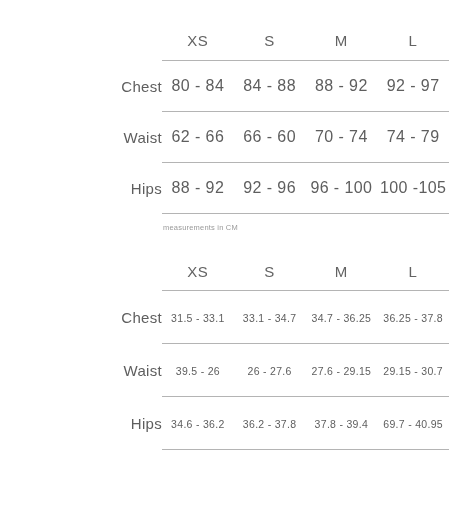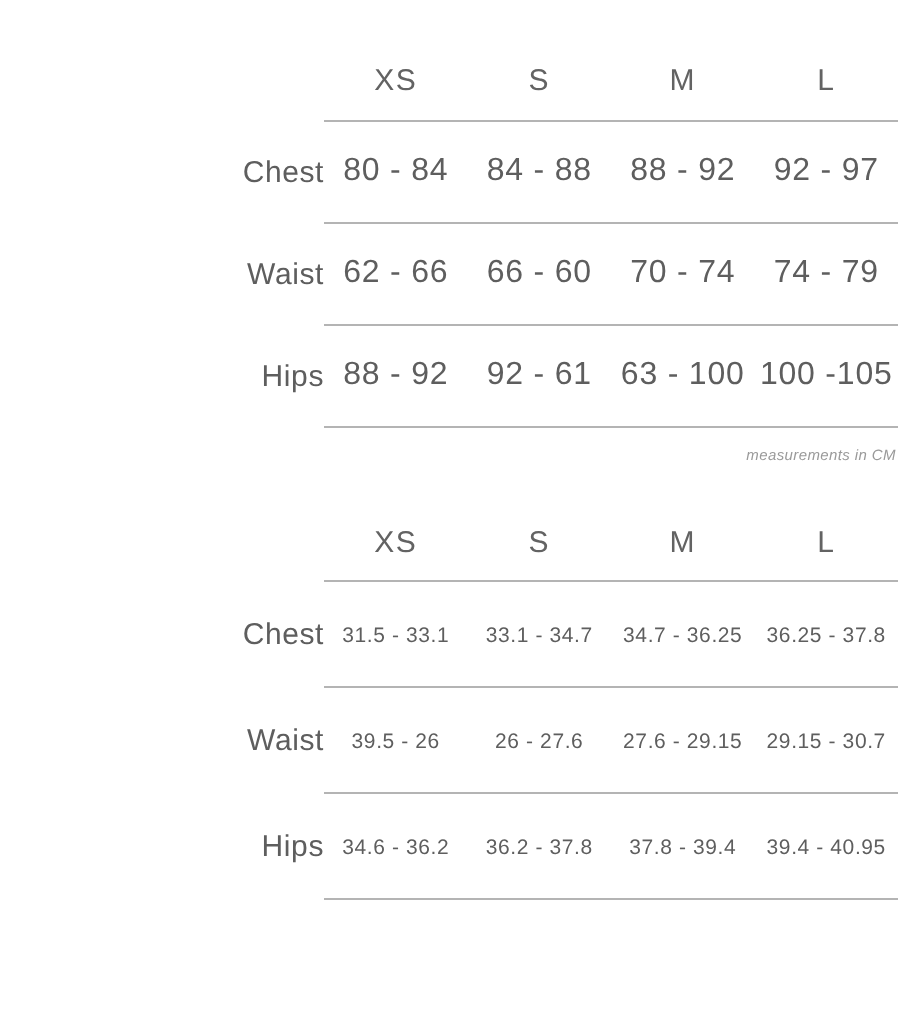--- a/index.html
+++ b/index.html
@@ -84,26 +84,24 @@
   tr.rule-row td.rule-blank {
     font-size: 0;
     line-height: 0;
   }
 
   .footnote-row td {
     padding-top: 5px;
     height: 16px;
   }
   .footnote {
-    text-align: right;
     font-size: 7.5px;
     letter-spacing: 0.2px;
     color: #9a9a9a;
     white-space: nowrap;
-    font-style: italic;
   }
 </style>
 </head>
 <body>
 
 <div class="chart-page">
 
   <div class="size-table metric">
     <table class="grid">
       <colgroup>
@@ -150,22 +148,22 @@
         </tr>
 
         <tr class="rule-row">
           <td class="rule-blank"></td>
           <td class="rule-span" colspan="4"></td>
         </tr>
 
         <tr class="data-row">
           <td class="row-label">Hips</td>
           <td class="measure-cell">88 - 92</td>
-          <td class="measure-cell">92 - 61</td>
-          <td class="measure-cell">63 - 100</td>
+          <td class="measure-cell">92 - 96</td>
+          <td class="measure-cell">96 - 100</td>
           <td class="measure-cell">100 -105</td>
         </tr>
 
         <tr class="rule-row">
           <td class="rule-blank"></td>
           <td class="rule-span" colspan="4"></td>
         </tr>
 
         <tr class="footnote-row">
           <td></td>
@@ -223,21 +221,21 @@
         <tr class="rule-row">
           <td class="rule-blank"></td>
           <td class="rule-span" colspan="4"></td>
         </tr>
 
         <tr class="data-row">
           <td class="row-label">Hips</td>
           <td class="measure-cell">34.6 - 36.2</td>
           <td class="measure-cell">36.2 - 37.8</td>
           <td class="measure-cell">37.8 - 39.4</td>
-          <td class="measure-cell">39.4 - 40.95</td>
+          <td class="measure-cell">69.7 - 40.95</td>
         </tr>
 
         <tr class="rule-row">
           <td class="rule-blank"></td>
           <td class="rule-span" colspan="4"></td>
         </tr>
 
       </tbody>
     </table>
   </div>

